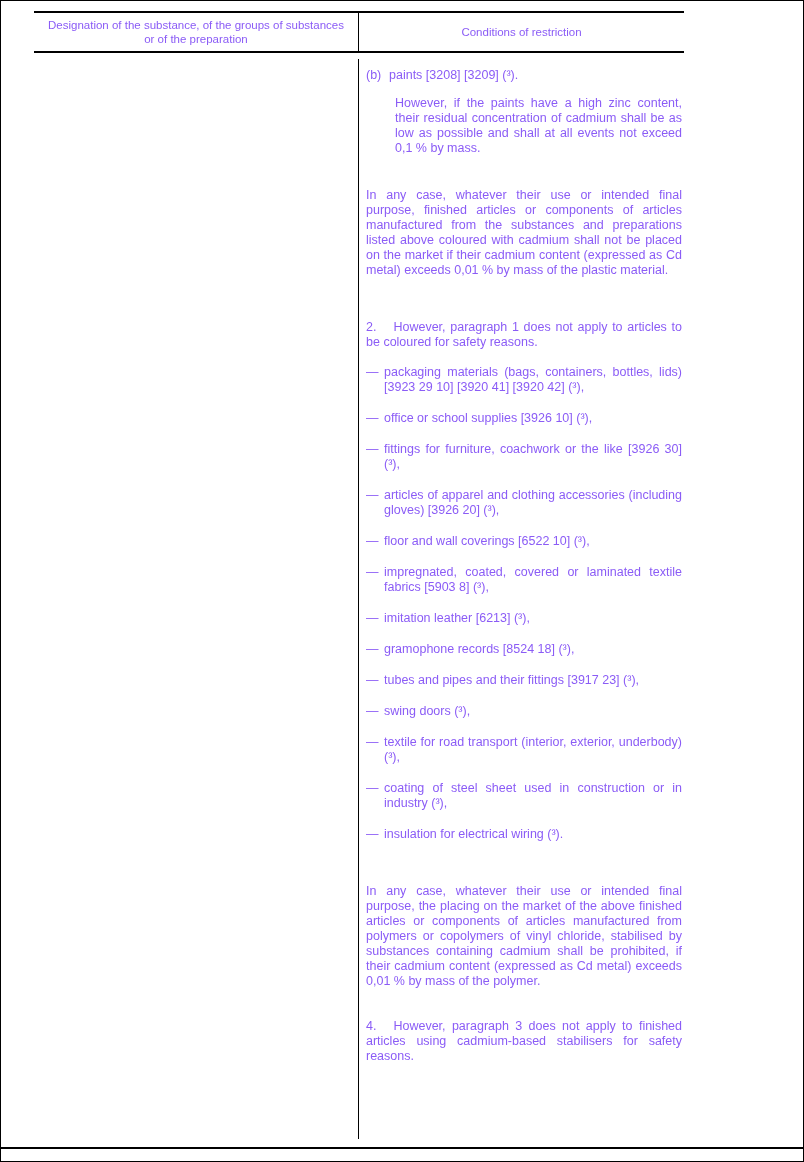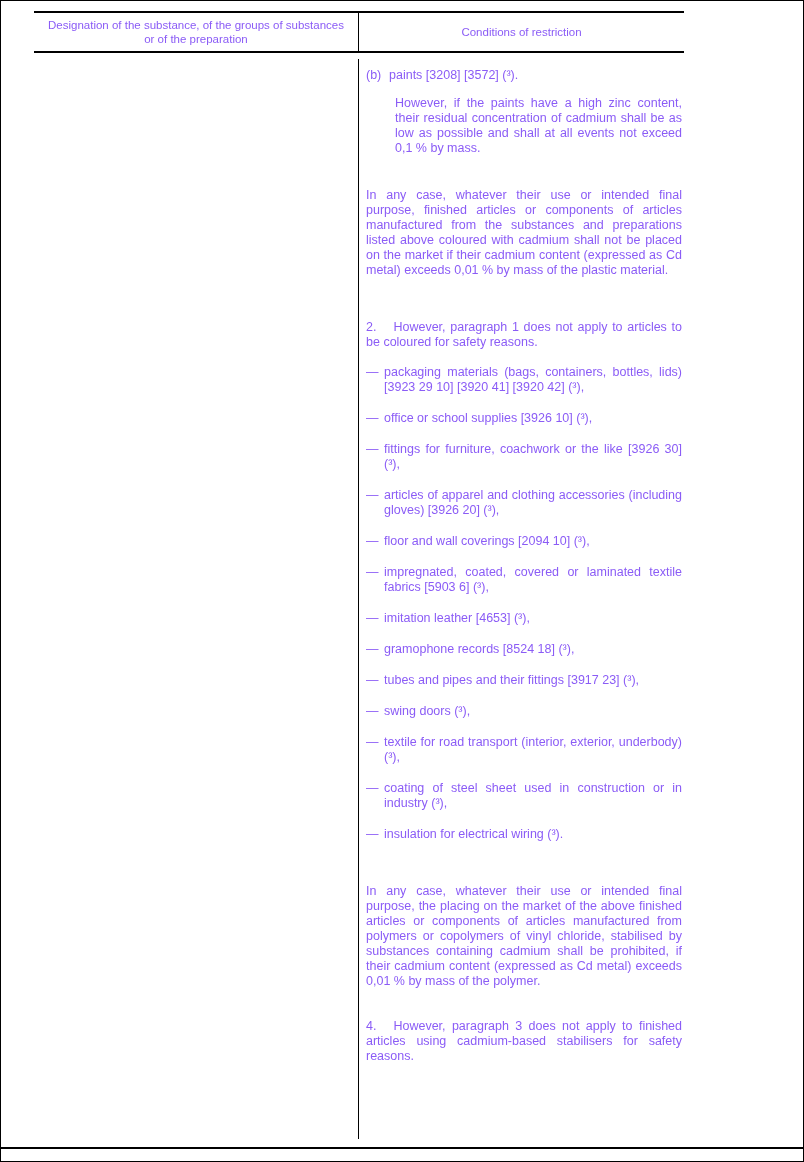--- a/index.html
+++ b/index.html
@@ -119,21 +119,21 @@
       <div class="th th-right">Conditions of restriction</div>
     </div>
 
     <div class="tbody">
       <div class="td td-left"></div>
 
       <div class="td td-right">
 
         <div class="hang">
           <span class="lbl">(b)</span>
-          <span class="txt">paints [3208] [3572] (³).</span>
+          <span class="txt">paints [3208] [3209] (³).</span>
         </div>
 
         <p class="para note">However, if the paints have a high zinc content, their residual concentration of cadmium shall be as low as possible and shall at all events not exceed 0,1 % by mass.</p>
 
         <p class="para gap-lg">In any case, whatever their use or intended final purpose, finished articles or components of articles manufactured from the substances and preparations listed above coloured with cadmium shall not be placed on the market if their cadmium content (expressed as Cd metal) exceeds 0,01 % by mass of the plastic material.</p>
 
         <p class="para gap-xl"><span class="num">2.</span><span>However, paragraph 1 does not apply to articles to be coloured for safety reasons.</span></p>
 
 
         <div class="list">
@@ -148,29 +148,29 @@
           <div class="hang li">
             <span class="dash">—</span>
             <span class="txt">fittings for furniture, coachwork or the like [3926 30] (³),</span>
           </div>
           <div class="hang li">
             <span class="dash">—</span>
             <span class="txt">articles of apparel and clothing accessories (including gloves) [3926 20] (³),</span>
           </div>
           <div class="hang li">
             <span class="dash">—</span>
-            <span class="txt">floor and wall coverings [2094 10] (³),</span>
-          </div>
-          <div class="hang li">
-            <span class="dash">—</span>
-            <span class="txt">impregnated, coated, covered or laminated textile fabrics [5903 6] (³),</span>
-          </div>
-          <div class="hang li">
-            <span class="dash">—</span>
-            <span class="txt">imitation leather [4653] (³),</span>
+            <span class="txt">floor and wall coverings [6522 10] (³),</span>
+          </div>
+          <div class="hang li">
+            <span class="dash">—</span>
+            <span class="txt">impregnated, coated, covered or laminated textile fabrics [5903 8] (³),</span>
+          </div>
+          <div class="hang li">
+            <span class="dash">—</span>
+            <span class="txt">imitation leather [6213] (³),</span>
           </div>
           <div class="hang li">
             <span class="dash">—</span>
             <span class="txt">gramophone records [8524 18] (³),</span>
           </div>
           <div class="hang li">
             <span class="dash">—</span>
             <span class="txt">tubes and pipes and their fittings [3917 23] (³),</span>
           </div>
           <div class="hang li">

